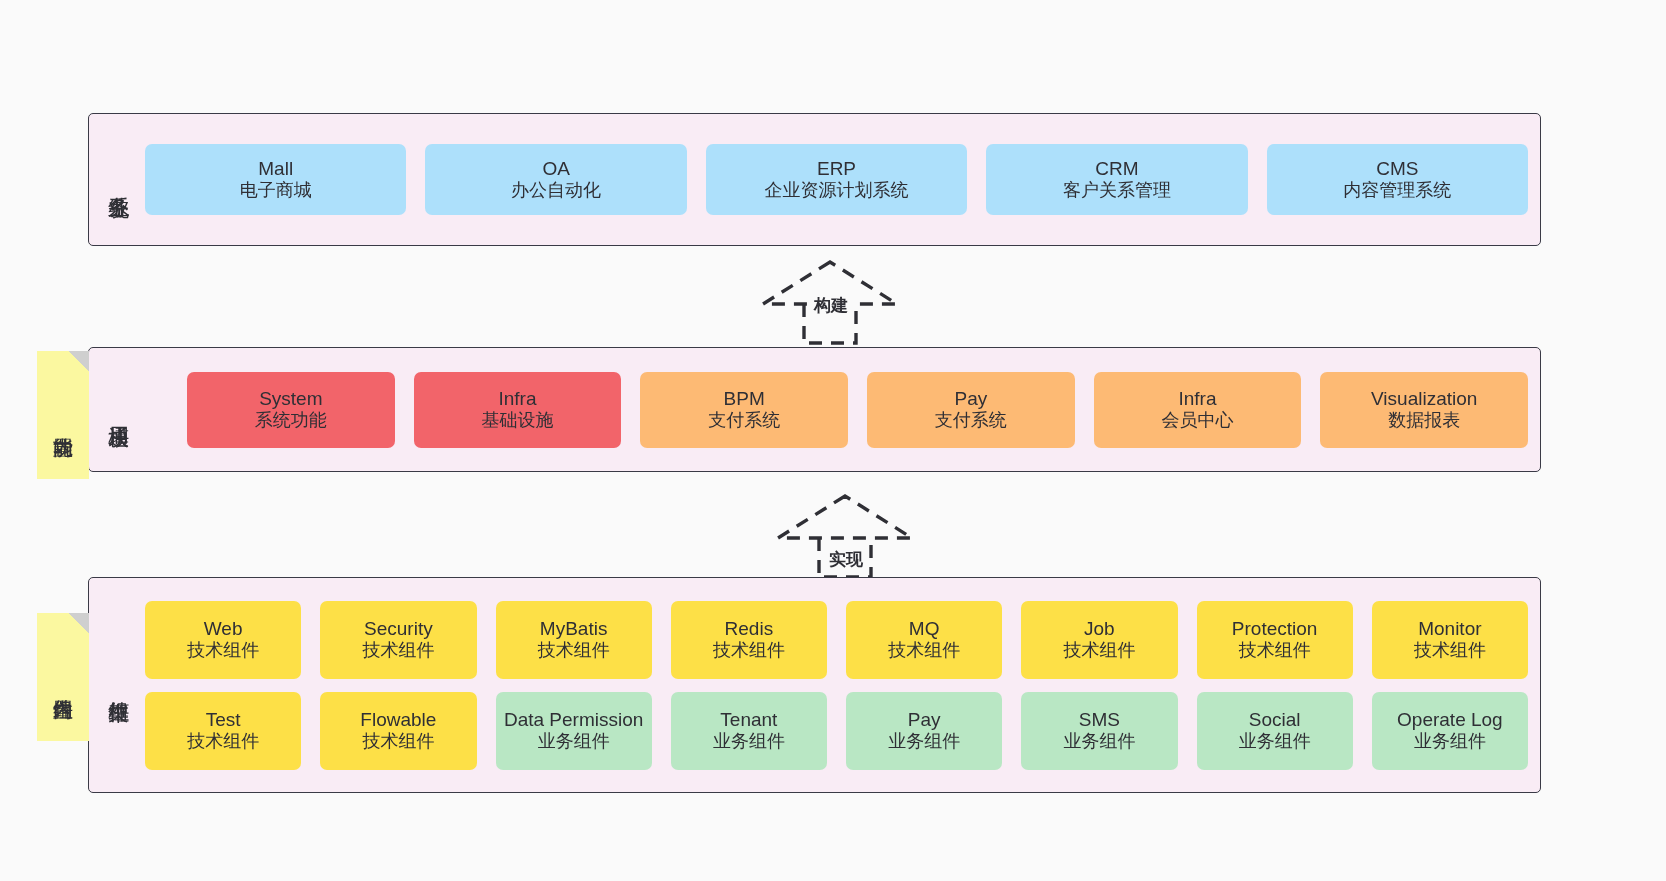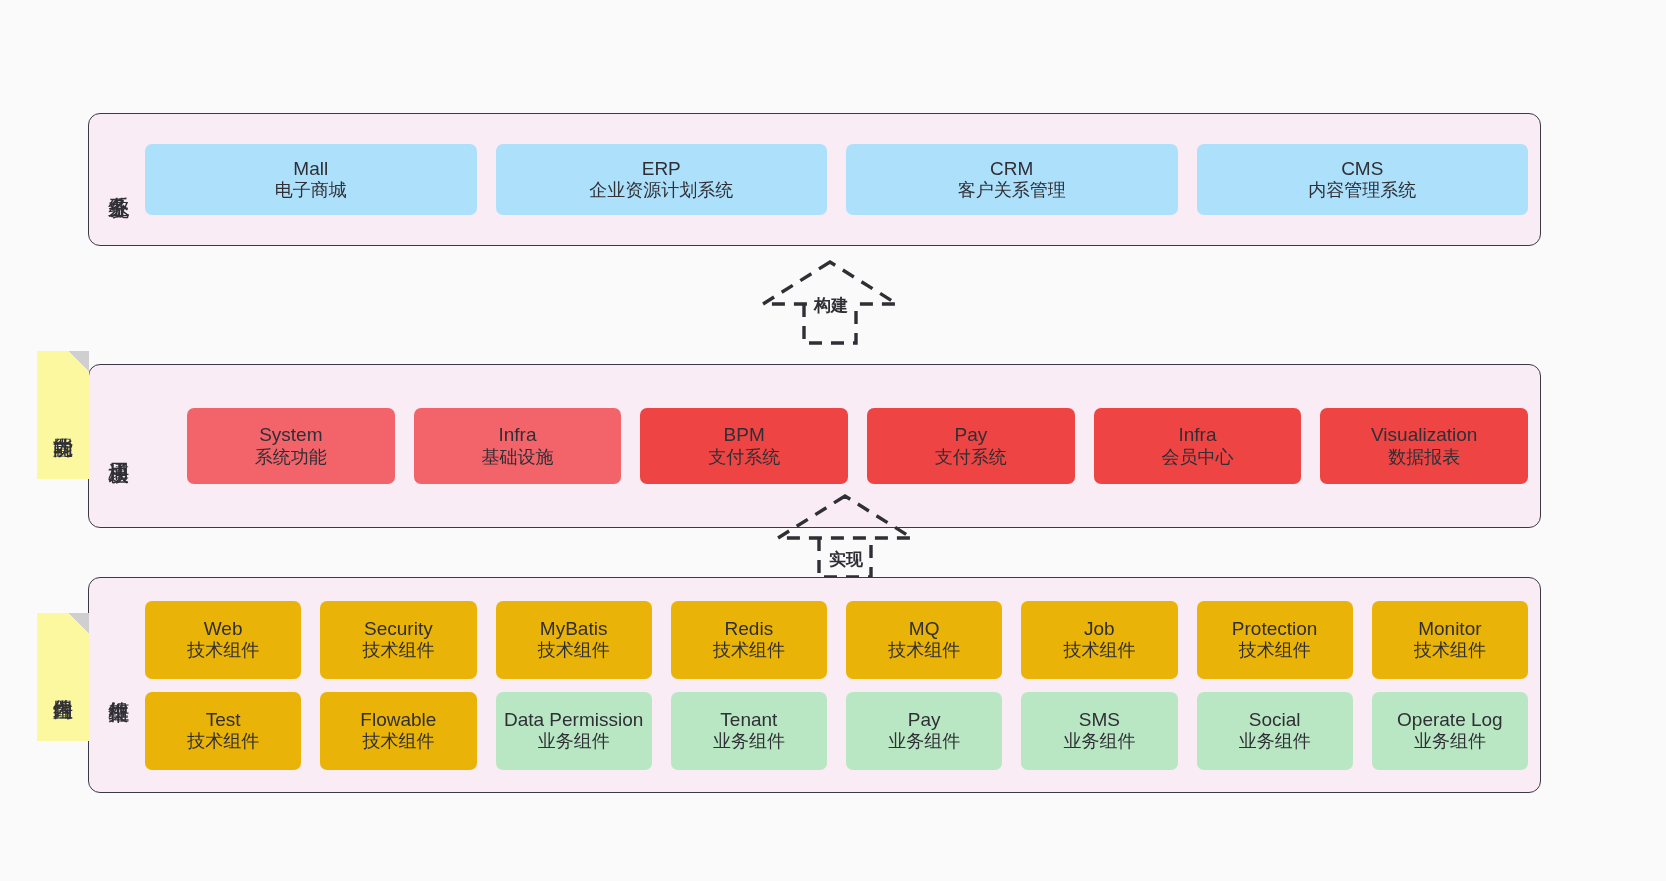--- a/index.html
+++ b/index.html
@@ -21,21 +21,21 @@
     height: 881px;
     background: #fafafa;
   }
 
   
   .layer {
     position: absolute;
     box-sizing: border-box;
     background: #f9ecf5;
     border: 1.6px solid #3a3a46;
-    border-radius: 12px;
+    border-radius: 5px;
     display: flex;
     align-items: stretch;
     padding: 16px 12px;
   }
   .layer-title {
     flex: 0 0 auto;
     width: 36px;
     display: flex;
     align-items: center;
     justify-content: center;
@@ -81,27 +81,27 @@
     white-space: nowrap;
   }
   .card .cn {
     font-size: 18px;
     white-space: nowrap;
   }
   .card.wrap .en { white-space: normal; }
 
   .card.blue    { background: #ade0fb; }
   .card.red     { background: #f2646a; }
-  .card.pink    { background: #ef4444; }
-  .card.green   { background: #eab308; }
+  .card.pink    { background: #fdba74; }
+  .card.green   { background: #fde047; }
   .card.lgreen  { background: #b9e7c4; }
 
   
   #layer-business  { left: 88px;  top: 113px; width: 1453px; height: 133px; }
-  #layer-common    { left: 88px;  top: 364px; width: 1453px; height: 164px; gap: 42px; }
+  #layer-common    { left: 88px;  top: 347px; width: 1453px; height: 125px; gap: 42px; }
   #layer-framework { left: 88px;  top: 577px; width: 1453px; height: 216px; }
 
   #layer-business  .row { height: 71px; }
   #layer-common    .row { height: 76px; }
   #layer-framework .row { height: 78px; }
 
   
   .note {
     position: absolute;
     box-sizing: border-box;
@@ -152,20 +152,24 @@
 
   <div class="layer" id="layer-business">
     <div class="layer-title">业务系统</div>
     <div class="layer-body">
       <div class="row">
         <div class="card blue">
           <span class="en">Mall</span>
           <span class="cn">电子商城</span>
         </div>
         <div class="card blue">
+          <span class="en">OA</span>
+          <span class="cn">办公自动化</span>
+        </div>
+        <div class="card blue">
           <span class="en">ERP</span>
           <span class="cn">企业资源计划系统</span>
         </div>
         <div class="card blue">
           <span class="en">CRM</span>
           <span class="cn">客户关系管理</span>
         </div>
         <div class="card blue">
           <span class="en">CMS</span>
           <span class="cn">内容管理系统</span>

